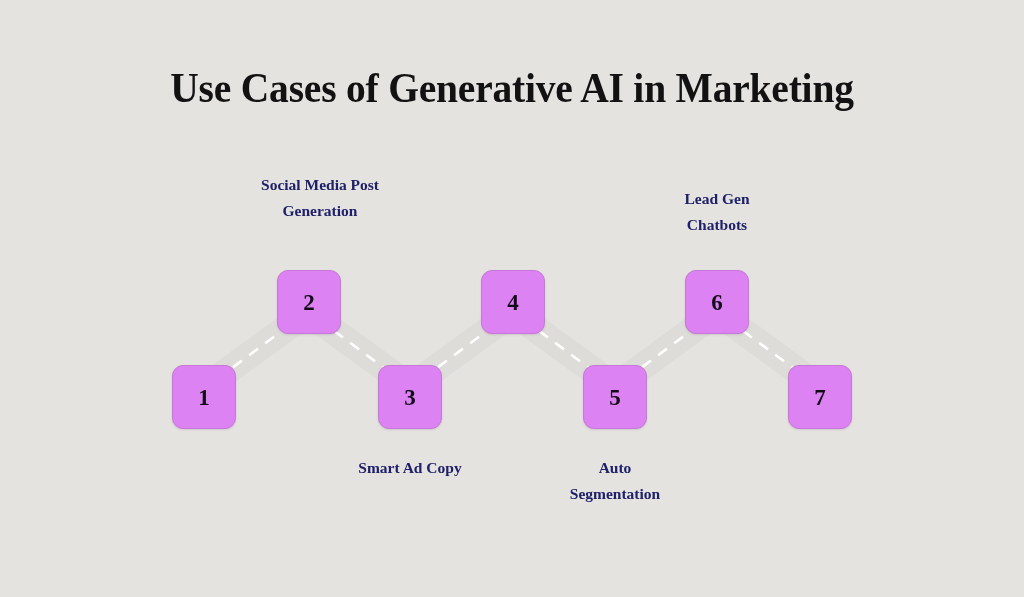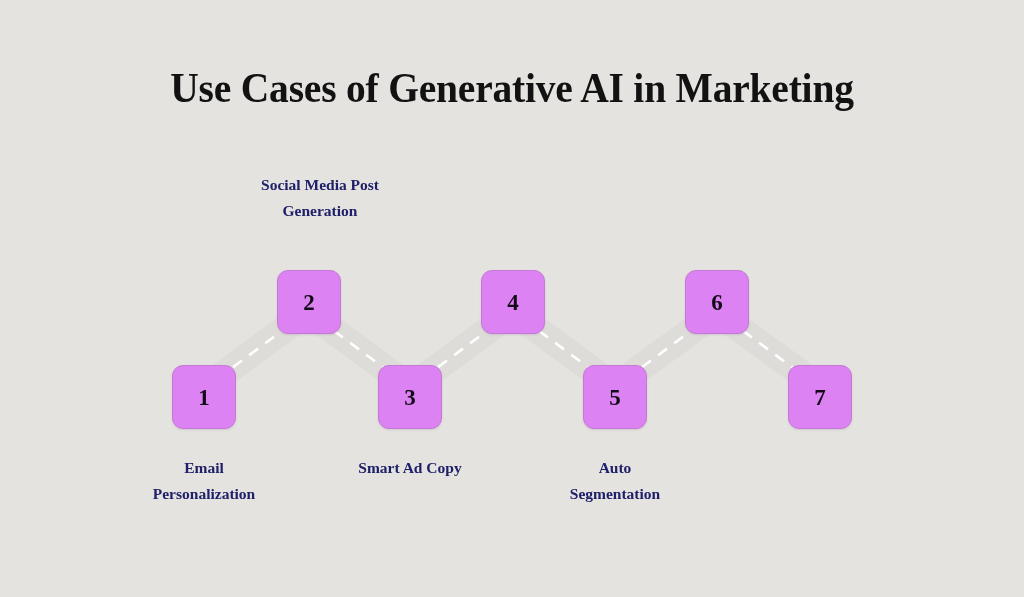--- a/index.html
+++ b/index.html
@@ -107,22 +107,20 @@
       <line x1="422" y1="379" x2="503" y2="319"></line>
       <line x1="523" y1="319" x2="604" y2="379"></line>
       <line x1="626" y1="379" x2="707" y2="319"></line>
       <line x1="727" y1="319" x2="808" y2="379"></line>
     </g>
   </svg>
 
   <div class="step-box" style="left:172px; top:365px;">
     <span class="step-num">1</span>
   </div>
-  <div class="step-label" style="left:124px; top:455px; width:160px;">Email
-Personalization</div>
 
   <div class="step-box" style="left:277px; top:270px;">
     <span class="step-num">2</span>
   </div>
   <div class="step-label" style="left:232px; top:172px; width:176px;">Social Media Post
 Generation</div>
 
   <div class="step-box" style="left:378px; top:365px;">
     <span class="step-num">3</span>
   </div>
@@ -134,18 +132,20 @@
 
   <div class="step-box" style="left:583px; top:365px;">
     <span class="step-num">5</span>
   </div>
   <div class="step-label" style="left:535px; top:455px; width:160px;">Auto
 Segmentation</div>
 
   <div class="step-box" style="left:685px; top:270px;">
     <span class="step-num">6</span>
   </div>
+  <div class="step-label" style="left:637px; top:186px; width:160px;">Lead Gen
+Chatbots</div>
 
   <div class="step-box" style="left:788px; top:365px;">
     <span class="step-num">7</span>
   </div>
 
 </div>
 
 </body></html>

